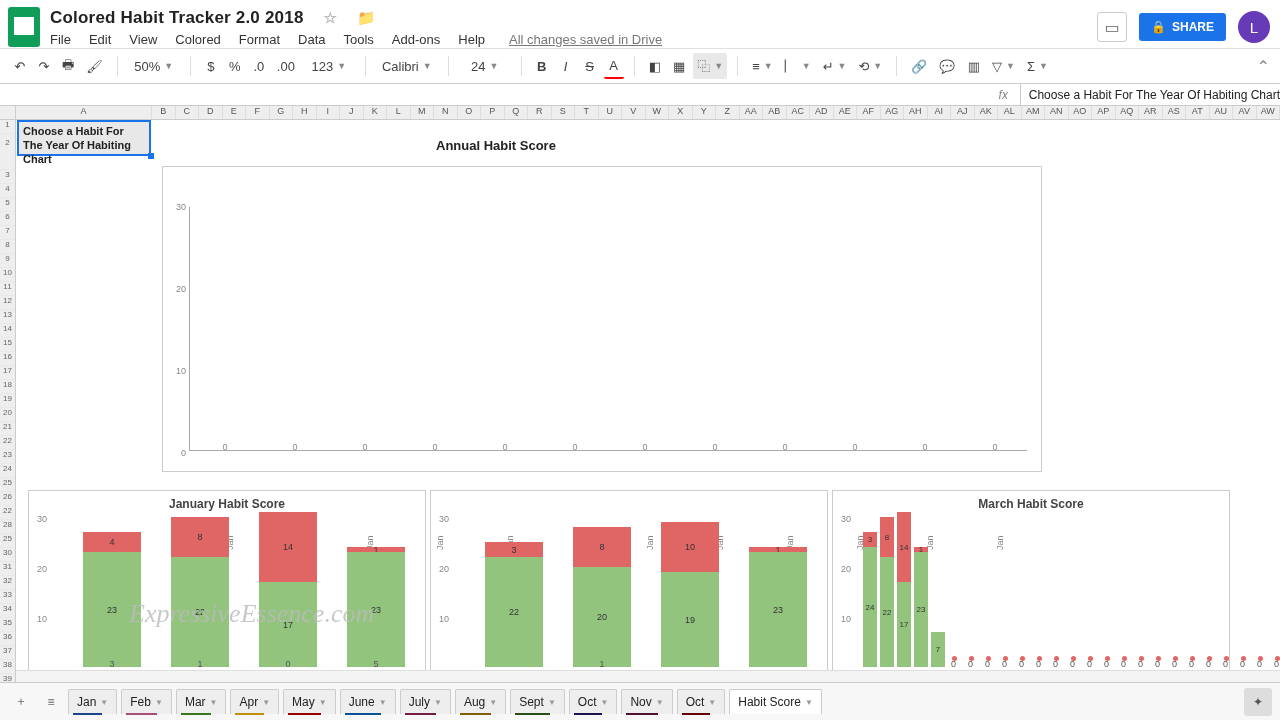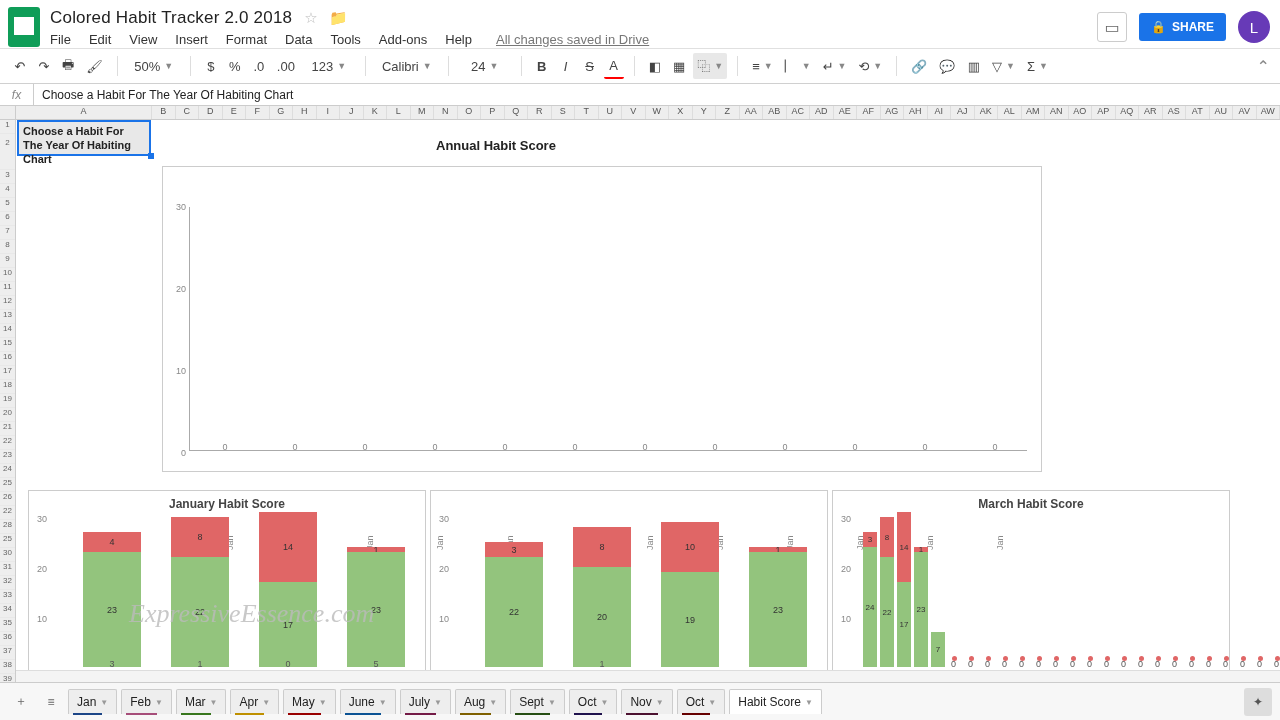--- a/index.html
+++ b/index.html
@@ -2,40 +2,40 @@
 <html><head>
 <meta charset="utf-8">
 <style>
   * { box-sizing: border-box; margin: 0; padding: 0; font-family: Arial, "Helvetica Neue", sans-serif; }
   html, body { width: 1280px; height: 720px; background: #fff; overflow: hidden; color: #222; }
   
   .header { display: flex; align-items: center; padding: 6px 10px 0 8px; height: 48px; }
   .sheets-logo { width: 32px; height: 40px; background: #0f9d58; border-radius: 3px; position: relative; margin-right: 10px; flex-shrink: 0; }
   .sheets-logo::after { content: ""; position: absolute; top: 10px; left: 6px; width: 20px; height: 18px; background: #fff; }
   .title-block { display: flex; flex-direction: column; }
-  .doc-title-row { display: flex; align-items: center; gap: 12px; }
+  .doc-title-row { display: flex; align-items: center; gap: 20px; font-weight: bold; }
   .doc-title { font-size: 17px; color: #222; letter-spacing: 0.2px; }
   .star-icon, .folder-icon { color: #bbb; font-size: 15px; }
   .menu-bar { display: flex; gap: 18px; margin-top: 4px; font-size: 13px; color: #333; }
   .menu-bar span { cursor: pointer; }
   .save-msg { color: #777; text-decoration: underline; margin-left: 6px; }
   .header-right { margin-left: auto; display: flex; align-items: center; gap: 12px; }
   .comment-btn { width: 30px; height: 30px; border: 1px solid #ccc; border-radius: 3px; display: flex; align-items: center; justify-content: center; color: #666; font-size: 16px; }
   .share-btn { background: #1a73e8; color: #fff; font-size: 12px; font-weight: bold; padding: 7px 12px; border-radius: 3px; display: flex; align-items: center; gap: 6px; }
   .avatar { width: 32px; height: 32px; border-radius: 50%; background: #673ab7; color: #fff; display: flex; align-items: center; justify-content: center; font-size: 15px; }
   
   .toolbar { height: 36px; border-top: 1px solid #e0e0e0; border-bottom: 1px solid #d0d0d0; display: flex; align-items: center; padding: 0 10px; gap: 4px; font-size: 13px; color: #444; }
   .tb-sep { width: 1px; height: 20px; background: #ddd; margin: 0 6px; }
   .tb-btn { min-width: 20px; height: 26px; display: flex; align-items: center; justify-content: center; padding: 0 4px; border-radius: 2px; cursor: pointer; }
   .tb-btn.wide { min-width: 52px; padding: 0 6px; }
   .tb-btn .caret { font-size: 9px; color: #888; margin-left: 4px; }
   .font-name { min-width: 64px; }
   .collapse-arrow { margin-left: auto; color: #888; font-size: 16px; }
   
-  .formula-bar { height: 22px; border-bottom: 1px solid #ccc; display: flex; align-items: center; font-size: 12px; }
+  .formula-bar { height: 22px; border-bottom: 1px solid #ccc; display: flex; align-items: center; font-size: 12px; justify-content: flex-end; }
   .fx-label { width: 34px; text-align: center; color: #888; font-style: italic; border-right: 1px solid #ccc; height: 100%; line-height: 22px; }
   .formula-txt { padding-left: 8px; }
   
   .sheet-area { position: relative; height: 576px; overflow: hidden; background: #fff; }
   .col-headers { display: flex; height: 14px; background: #eee; border-bottom: 1px solid #ccc; font-size: 9px; color: #555; }
   .corner { width: 16px; border-right: 1px solid #ccc; background: #eee; }
   .col-h { flex: 1; text-align: center; border-right: 1px solid #ddd; }
   .row-headers { position: absolute; left: 0; top: 14px; width: 16px; background: #eee; border-right: 1px solid #ccc; }
   .row-h { height: 14px; font-size: 8px; color: #666; text-align: center; border-bottom: 1px solid #e8e8e8; }
   .row-h.tall { height: 36px; line-height: 18px; }
@@ -84,21 +84,21 @@
   <div class="title-block">
     <div class="doc-title-row">
       <span class="doc-title">Colored Habit Tracker 2.0 2018</span>
       <span class="star-icon">☆</span>
       <span class="folder-icon">📁</span>
     </div>
     <div class="menu-bar">
       <span>File</span>
       <span>Edit</span>
       <span>View</span>
-      <span>Insert</span>
+      <span>Colored</span>
       <span>Format</span>
       <span>Data</span>
       <span>Tools</span>
       <span>Add-ons</span>
       <span>Help</span>
       <span class="save-msg">All changes saved in Drive</span>
     </div>
   </div>
   <div class="header-right">
     <div class="comment-btn">▭</div>

